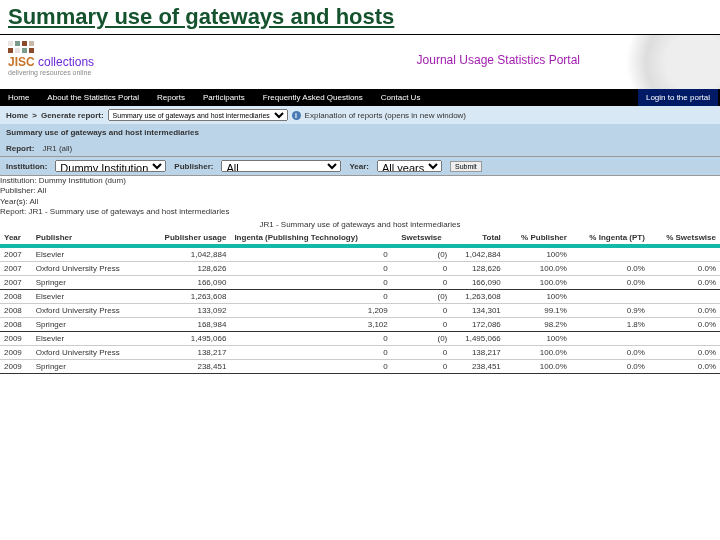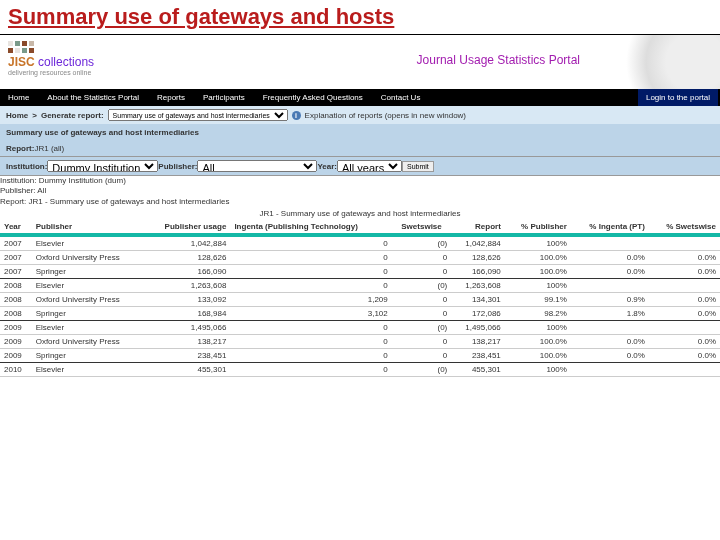--- a/index.html
+++ b/index.html
@@ -1,36 +1,36 @@
 <!DOCTYPE html>
 <html><head>
 <meta charset="utf-8">
 <style>
 *{box-sizing:border-box;margin:0;padding:0}
 body{font-family:Arial,sans-serif;font-size:8px;color:#333;background:#fff;width:720px}
-.slide-title{font-size:22px;font-weight:bold;color:#b91c1c;padding:4px 8px;border-bottom:1px solid #000;text-decoration:underline}
+.slide-title{font-size:22px;font-weight:bold;color:#14532d;padding:4px 8px;border-bottom:1px solid #000;text-decoration:underline}
 .header-area{position:relative;height:54px;background:#fff}
 .logo{position:absolute;left:8px;top:6px}
 .logo-dots{display:grid;grid-template-columns:repeat(4,5px);gap:2px;margin-bottom:2px}
 .logo-dots span{width:5px;height:5px;display:block}
 .d1{background:#e8e4e0}.d2{background:#7a9a8a}.d3{background:#8a4a2a}.d4{background:#c8b8a8}
 .logo-text{font-size:12px;color:#c8752a;font-weight:bold}
 .logo-text .col{color:#6d28d9;font-weight:normal}
 .tagline{font-size:7px;color:#888}
 .portal-title{position:absolute;right:140px;top:18px;font-size:12px;color:#a21caf}
 .swirl{position:absolute;right:0;top:0;width:120px;height:54px;background:radial-gradient(circle at 80% 50%,#eee 30%,#ddd 50%,#fff 70%)}
 .nav{background:#000;display:flex;gap:2px;padding:0}
 .nav a{color:#fff;font-size:8px;padding:4px 8px;background:#000;text-decoration:none;white-space:nowrap}
 .nav a.login{background:#001a66;margin-left:auto;margin-right:2px}
 .breadcrumb{background:#d8e8f4;padding:3px 6px;font-size:8px;display:flex;align-items:center;gap:4px}
 .breadcrumb b{font-weight:bold}
 .breadcrumb select{font-size:7px;height:12px}
 .breadcrumb .info-icon{display:inline-block;width:9px;height:9px;border-radius:50%;background:#4a7ab4;color:#fff;text-align:center;line-height:9px;font-size:7px;font-weight:bold}
 .report-head{background:#bcd4e8;padding:4px 6px;font-size:8px;font-weight:bold}
-.filters{background:#bcd4e8;padding:3px 6px;font-size:8px;display:flex;align-items:center;gap:0;border-bottom:1px solid #999}
+.filters{background:#bcd4e8;padding:3px 6px;font-size:8px;display:flex;align-items:center;gap:8px;border-bottom:1px solid #999}
 .filters b{font-weight:bold}
 .filters select{font-size:11px;height:12px}
 .filters .submit{background:#eee;border:1px solid #999;padding:1px 4px;font-size:7px;cursor:pointer}
 .meta{padding:0;font-size:8px;line-height:1.3}
 .table-title{text-align:center;font-size:8px;padding:2px}
 table{width:100%;border-collapse:collapse;font-size:8px}
 th{text-align:left;padding:2px 4px;border-bottom:4px solid #14b8a6;font-weight:bold;background:#fff}
 td{padding:2px 4px;border-bottom:1px solid #ccc}
 td.num{text-align:right}
 tr.group-end td{border-bottom:1px solid #333}
@@ -90,33 +90,34 @@
   <b>Publisher:</b>
   <select style="width:120px"><option>All</option></select>
   <b>Year:</b>
   <select><option>All years</option></select>
   <button class="submit">Submit</button>
 </div>
 
 <div class="meta">
   <div>Institution: Dummy Institution (dum)</div>
   <div>Publisher: All</div>
+  <div>Year(s): All</div>
   <div>Report: JR1 - Summary use of gateways and host intermediaries</div>
 </div>
 
 <div class="table-title">JR1 - Summary use of gateways and host intermediaries</div>
 <table>
   <thead>
       <tr id="thead-row">
         <th>Year</th>
         <th>Publisher</th>
         <th style="text-align: right;">Publisher usage</th>
         <th style="text-align: left;">Ingenta (Publishing Technology)</th>
         <th style="text-align: center;">Swetswise</th>
-        <th style="text-align: right;">Report</th>
+        <th style="text-align: right;">Total</th>
         <th style="text-align: right;">% Publisher</th>
         <th style="text-align: right;">% Ingenta (PT)</th>
         <th style="text-align: right;">% Swetswise</th>
       </tr>
     </thead>
   <tbody id="tbody">
       <tr>
         <td>2007</td>
         <td>Elsevier</td>
         <td class="num">1,042,884</td>
@@ -208,25 +209,14 @@
         <td>2009</td>
         <td>Springer</td>
         <td class="num">238,451</td>
         <td class="num">0</td>
         <td class="num">0</td>
         <td class="num">238,451</td>
         <td class="num">100.0%</td>
         <td class="num">0.0%</td>
         <td class="num">0.0%</td>
       </tr>
-      <tr>
-        <td>2010</td>
-        <td>Elsevier</td>
-        <td class="num">455,301</td>
-        <td class="num">0</td>
-        <td class="num">(0)</td>
-        <td class="num">455,301</td>
-        <td class="num">100%</td>
-        <td class="num"></td>
-        <td class="num"></td>
-      </tr>
     </tbody>
 </table>
 
 </body></html>

